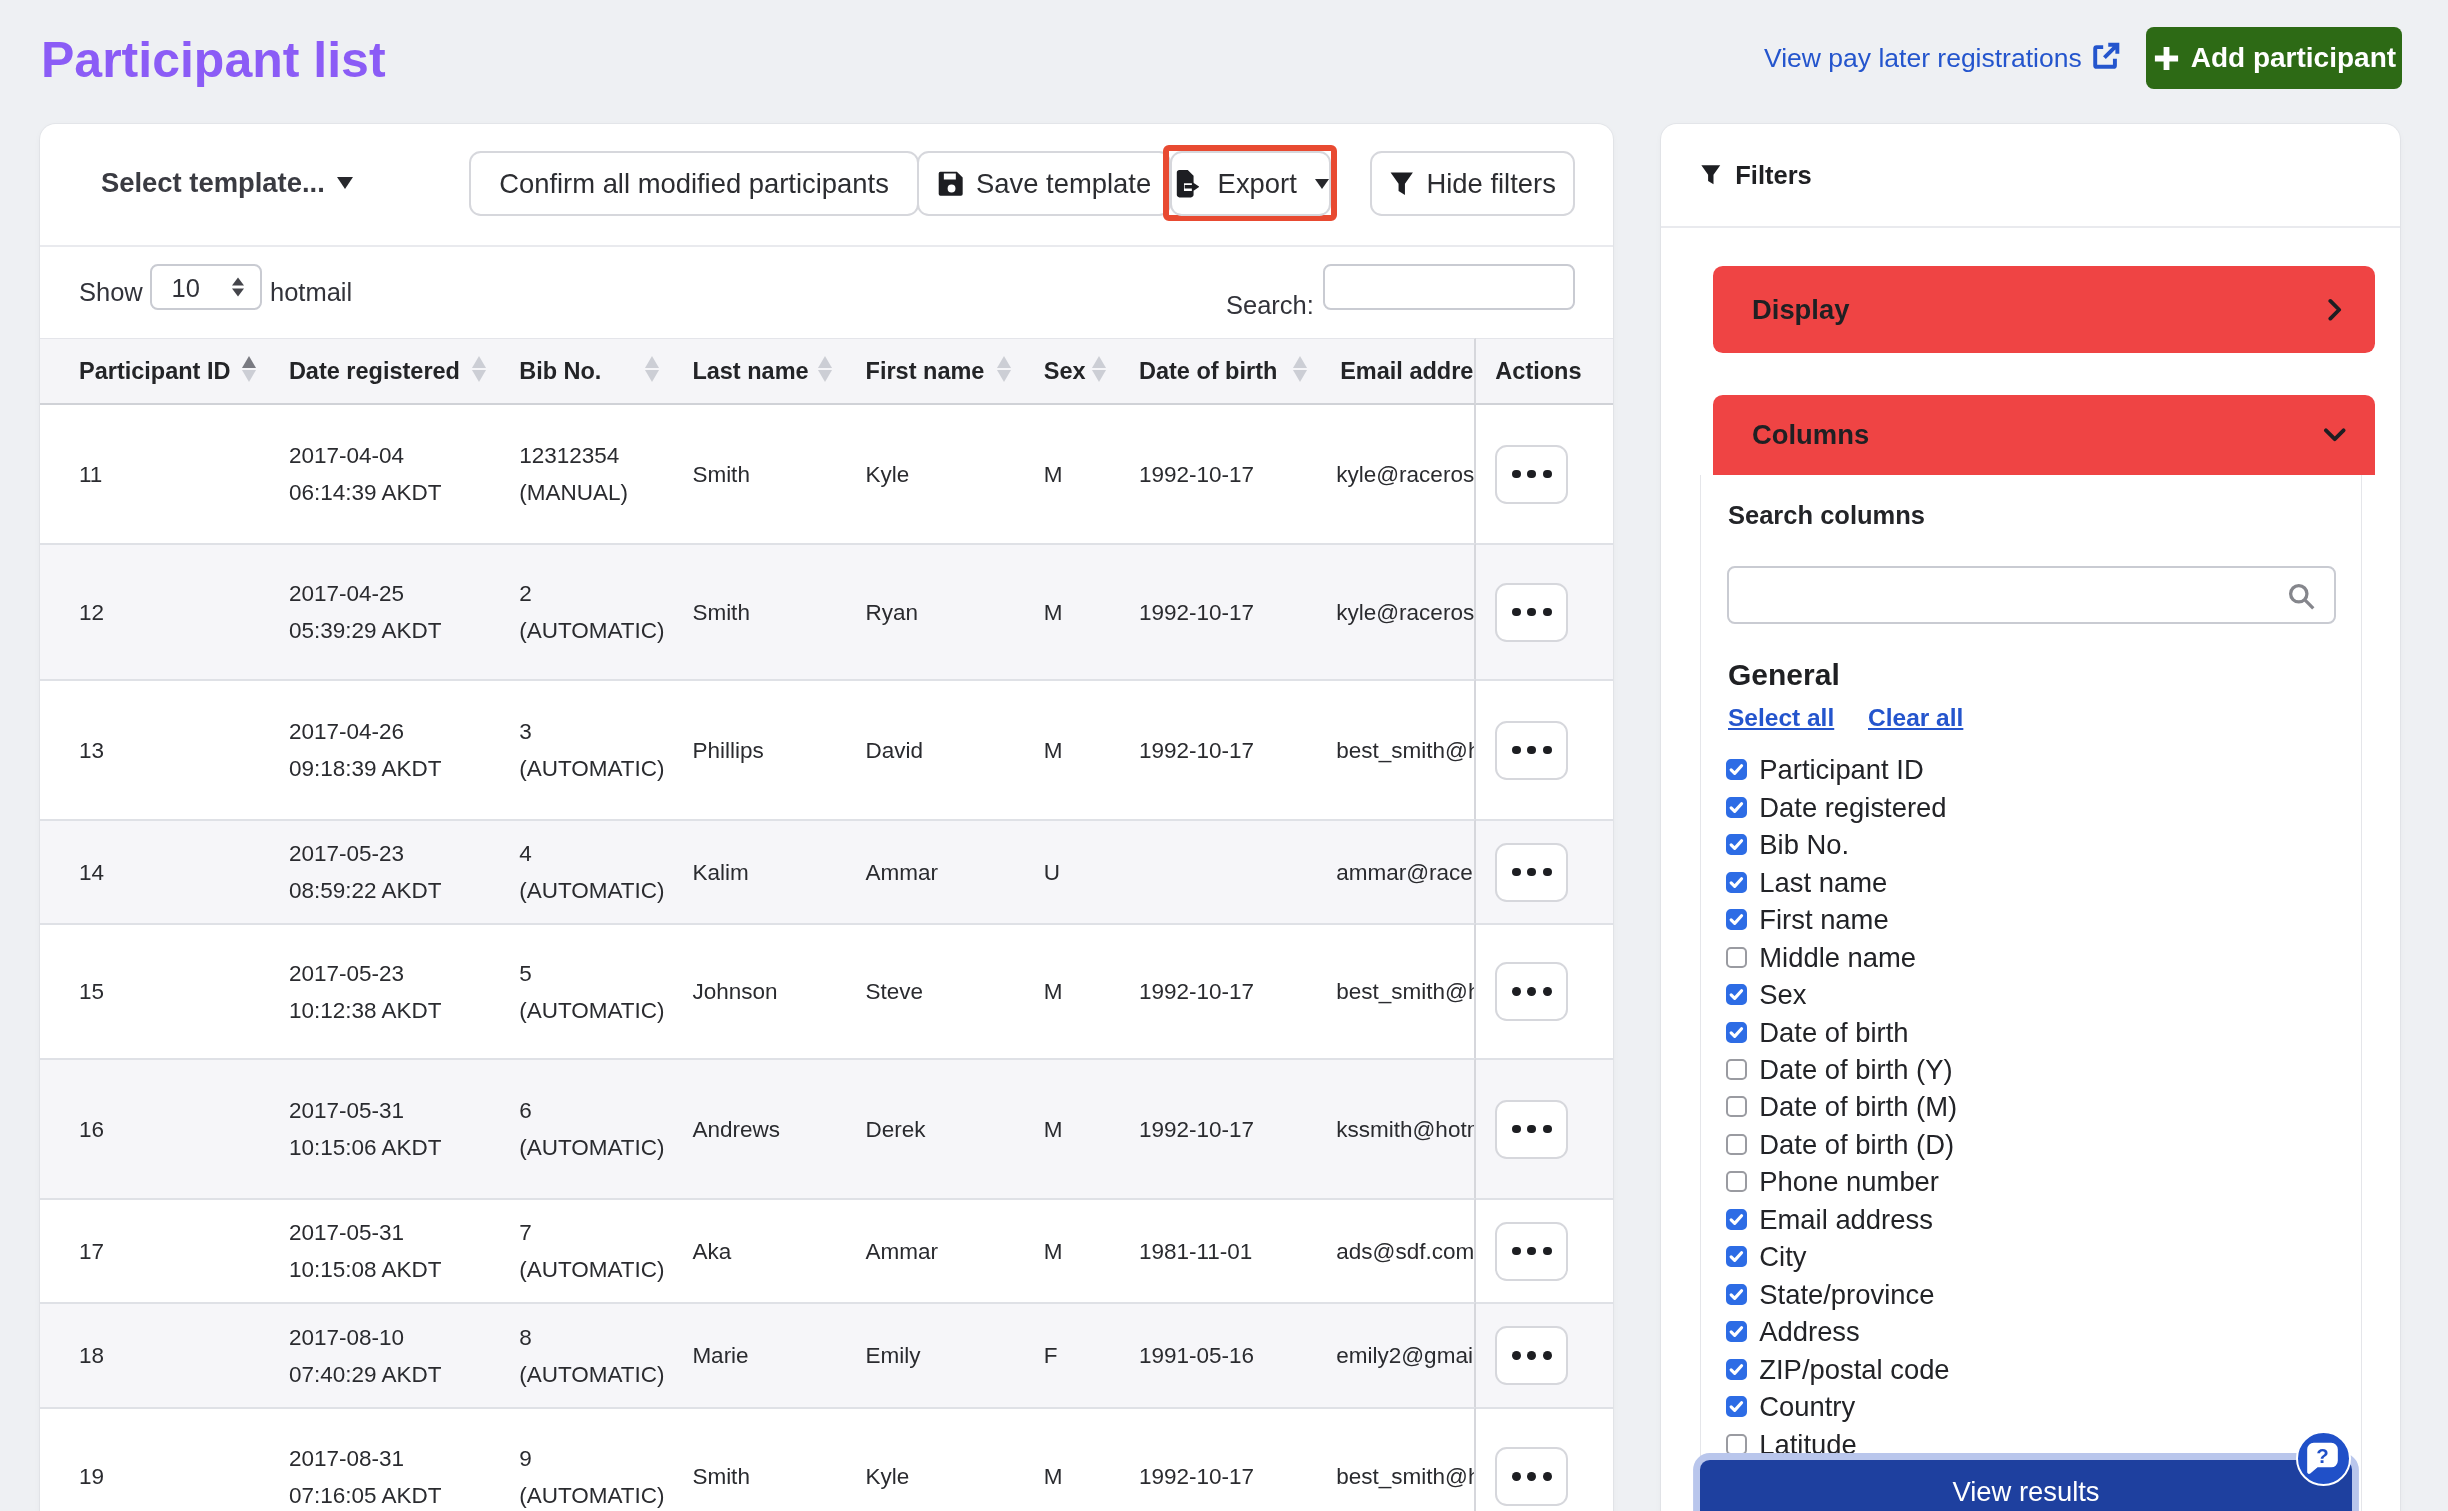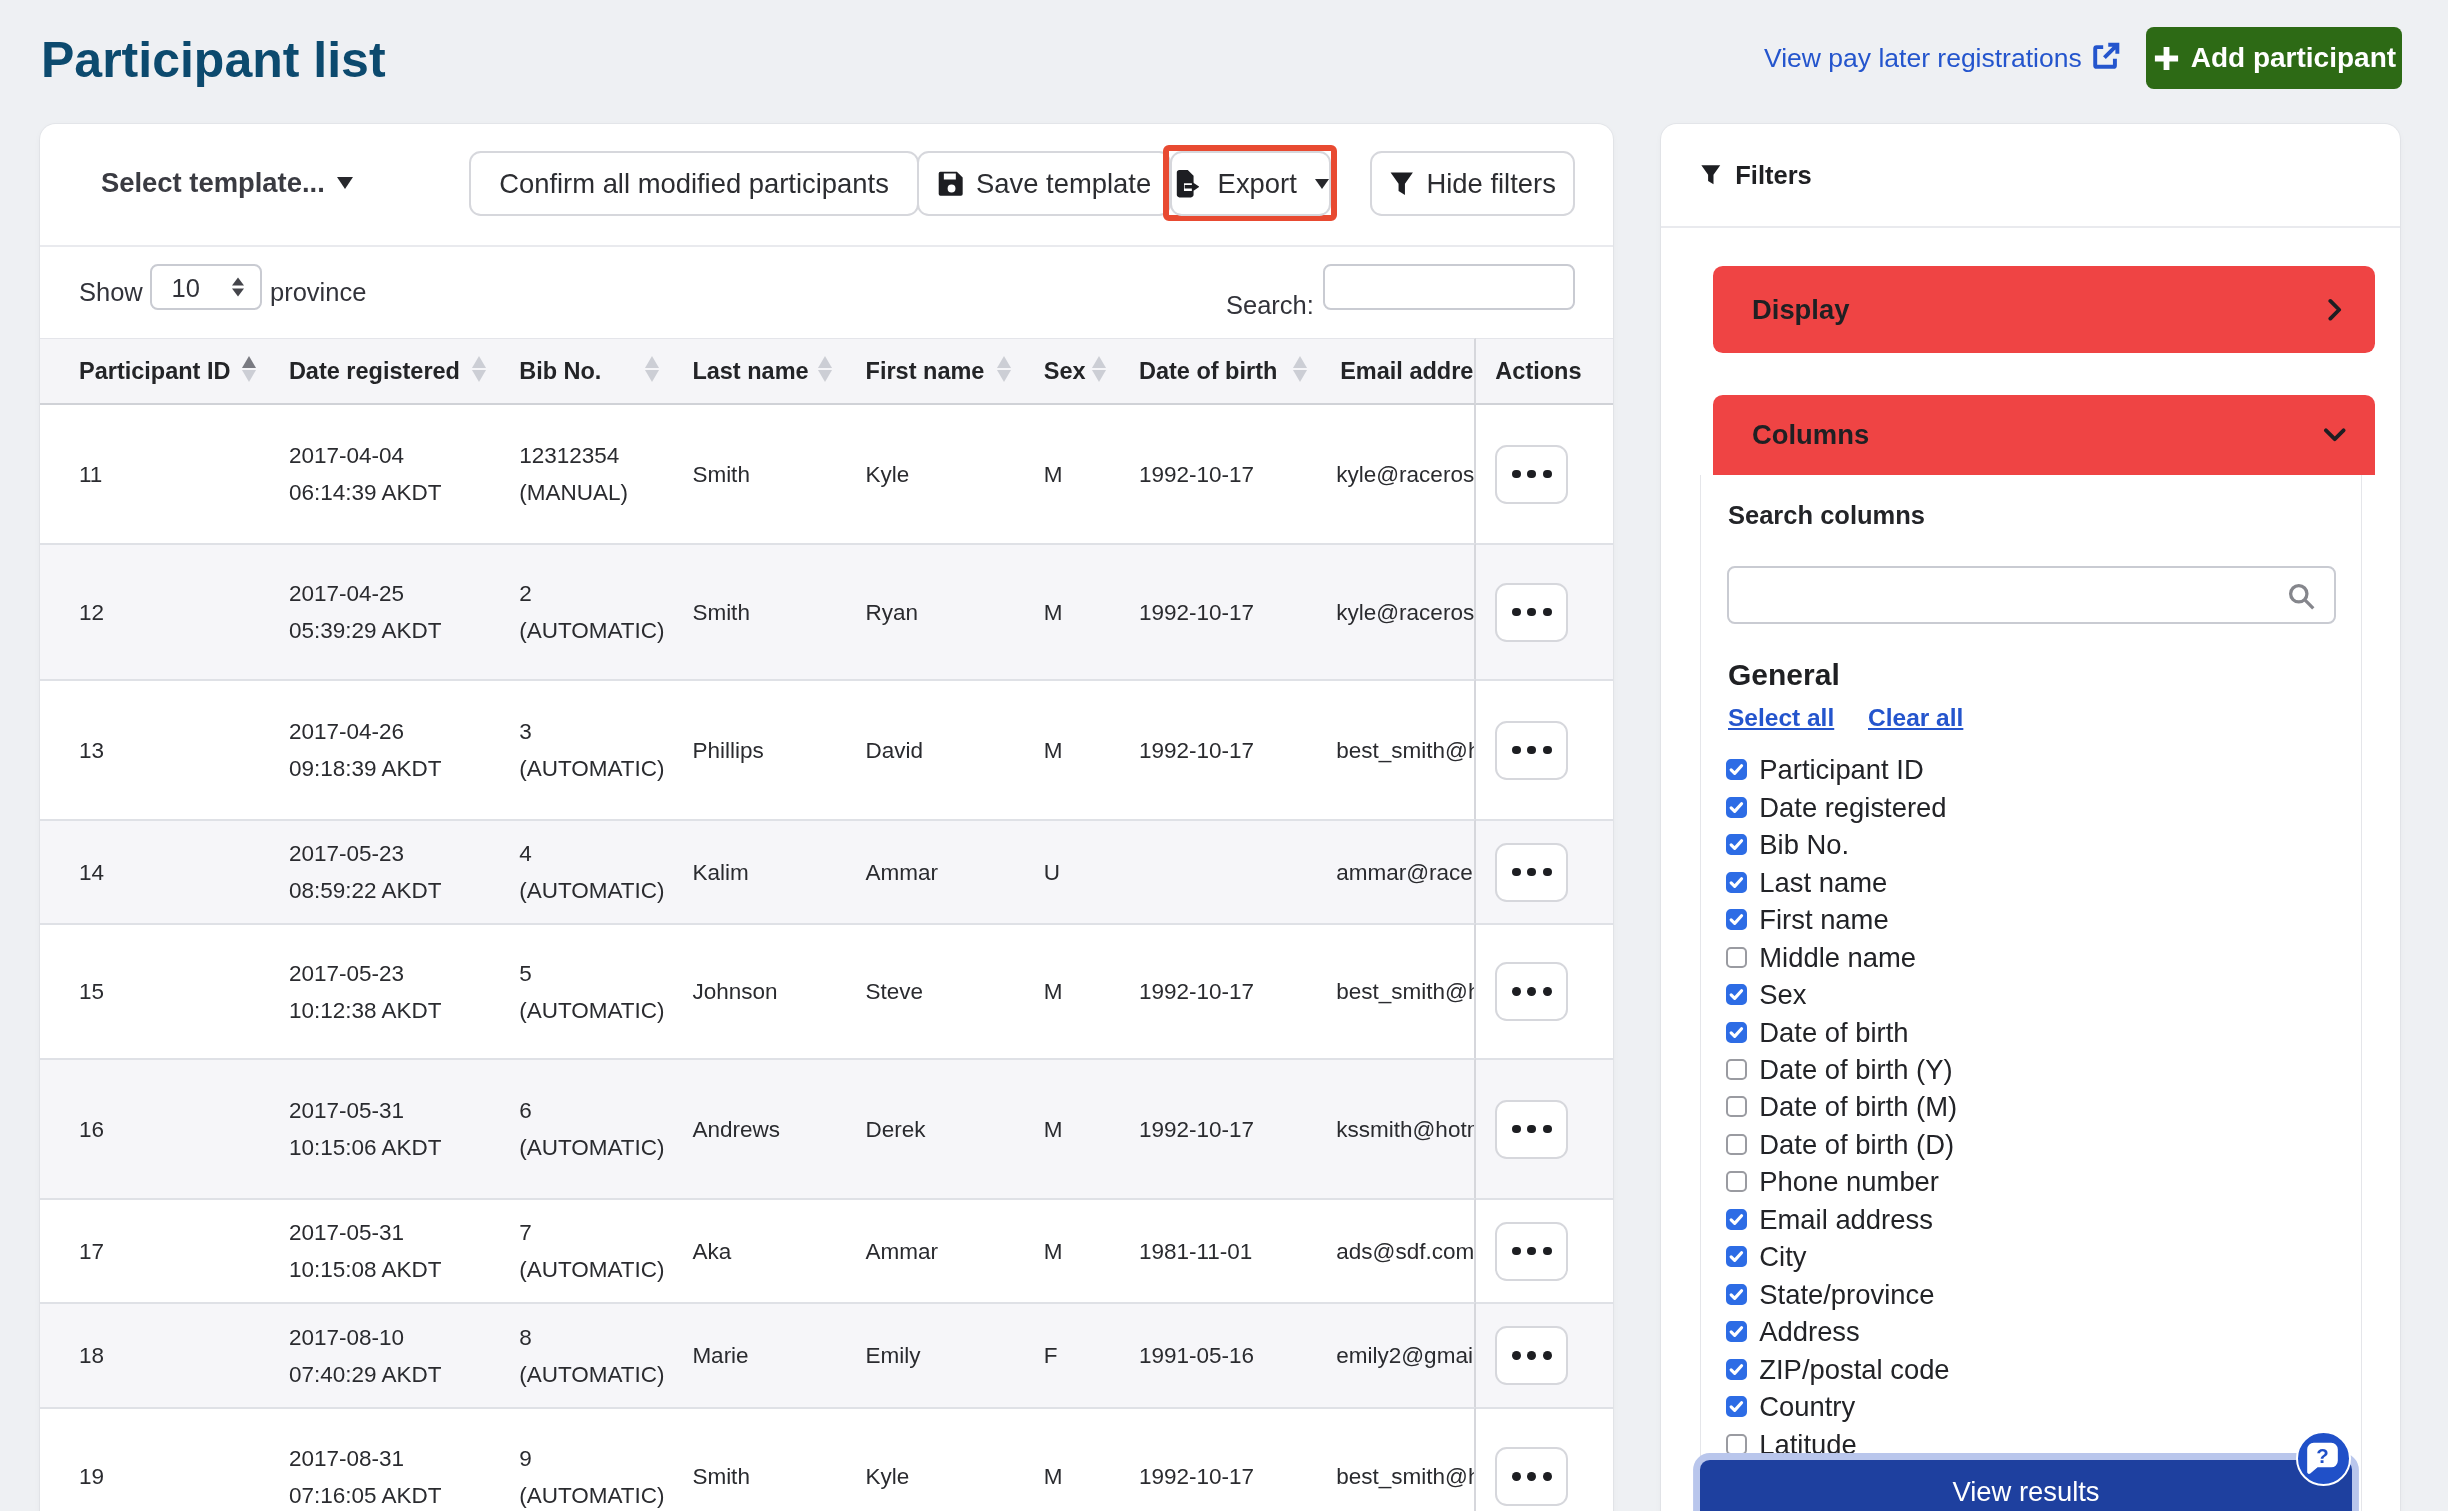--- a/index.html
+++ b/index.html
@@ -1,21 +1,21 @@
 <!DOCTYPE html>
 <html><head>
 <meta charset="utf-8">
 <style>
 * { margin:0; padding:0; box-sizing:border-box; }
 html,body { width:2448px; height:1511px; overflow:hidden; }
 body { background:#eef0f3; font-family:"Liberation Sans", sans-serif; position:relative; color:#2a2b2f; }
 .card { position:absolute; background:#fff; border-radius:15.7px; box-shadow:0 0 0 1px rgba(40,40,60,0.045), 0 2px 7.8px rgba(40,40,60,0.04); }
 
 
-h1 { position:absolute; left:41px; top:31px; font-size:50px; font-weight:bold; color:#0c4a6e; letter-spacing:0; }
+h1 { position:absolute; left:41px; top:31px; font-size:50px; font-weight:bold; color:#8b5cf6; letter-spacing:0; }
 .paylater { position:absolute; left:1764px; top:41px; font-size:26.5px; color:#2455cd; }
 .paylater svg { vertical-align:-3.9px; margin-left:9.8px; }
 .btn-green { position:absolute; left:2146px; top:27.4px; width:256px; height:62px; background:#2d6a15; border-radius:7.8px; color:#fff; font-size:28px; font-weight:bold; display:flex; align-items:center; justify-content:center; gap:9.8px; white-space:nowrap; }
 
 
 #card-main { left:40px; top:124px; width:1573px; height:1470px; }
 .toolbar { position:absolute; left:0; top:0; width:100%; height:123px; border-bottom:2px solid #e9eaee; }
 .seltpl { position:absolute; left:61px; top:27.4px; height:63px; display:flex; align-items:center; font-size:27.4px; font-weight:bold; color:#3a3b42; }
 .seltpl .caret { margin-left:11.8px; }
 .caret { width:0; height:0; border-left:8.8px solid transparent; border-right:8.8px solid transparent; border-top:12.7px solid #27282c; display:inline-block; }
@@ -107,21 +107,21 @@
   </div>
   <div class="controls">
     <span class="lbl" id="lbl-show">Show</span>
     <div class="selbox">
         <span class="v">10</span>
         <span class="updown">
           <span class="u"></span>
           <span class="d"></span>
         </span>
       </div>
-    <span class="lbl" id="lbl-entries">province</span>
+    <span class="lbl" id="lbl-entries">hotmail</span>
     <span class="lbl" id="lbl-search">Search:</span>
     <div class="searchbox"></div>
   </div>
   <table>
     <colgroup>
         <col style="width:229px">
         <col style="width:230px">
         <col style="width:173px">
         <col style="width:173px">
         <col style="width:178px">

